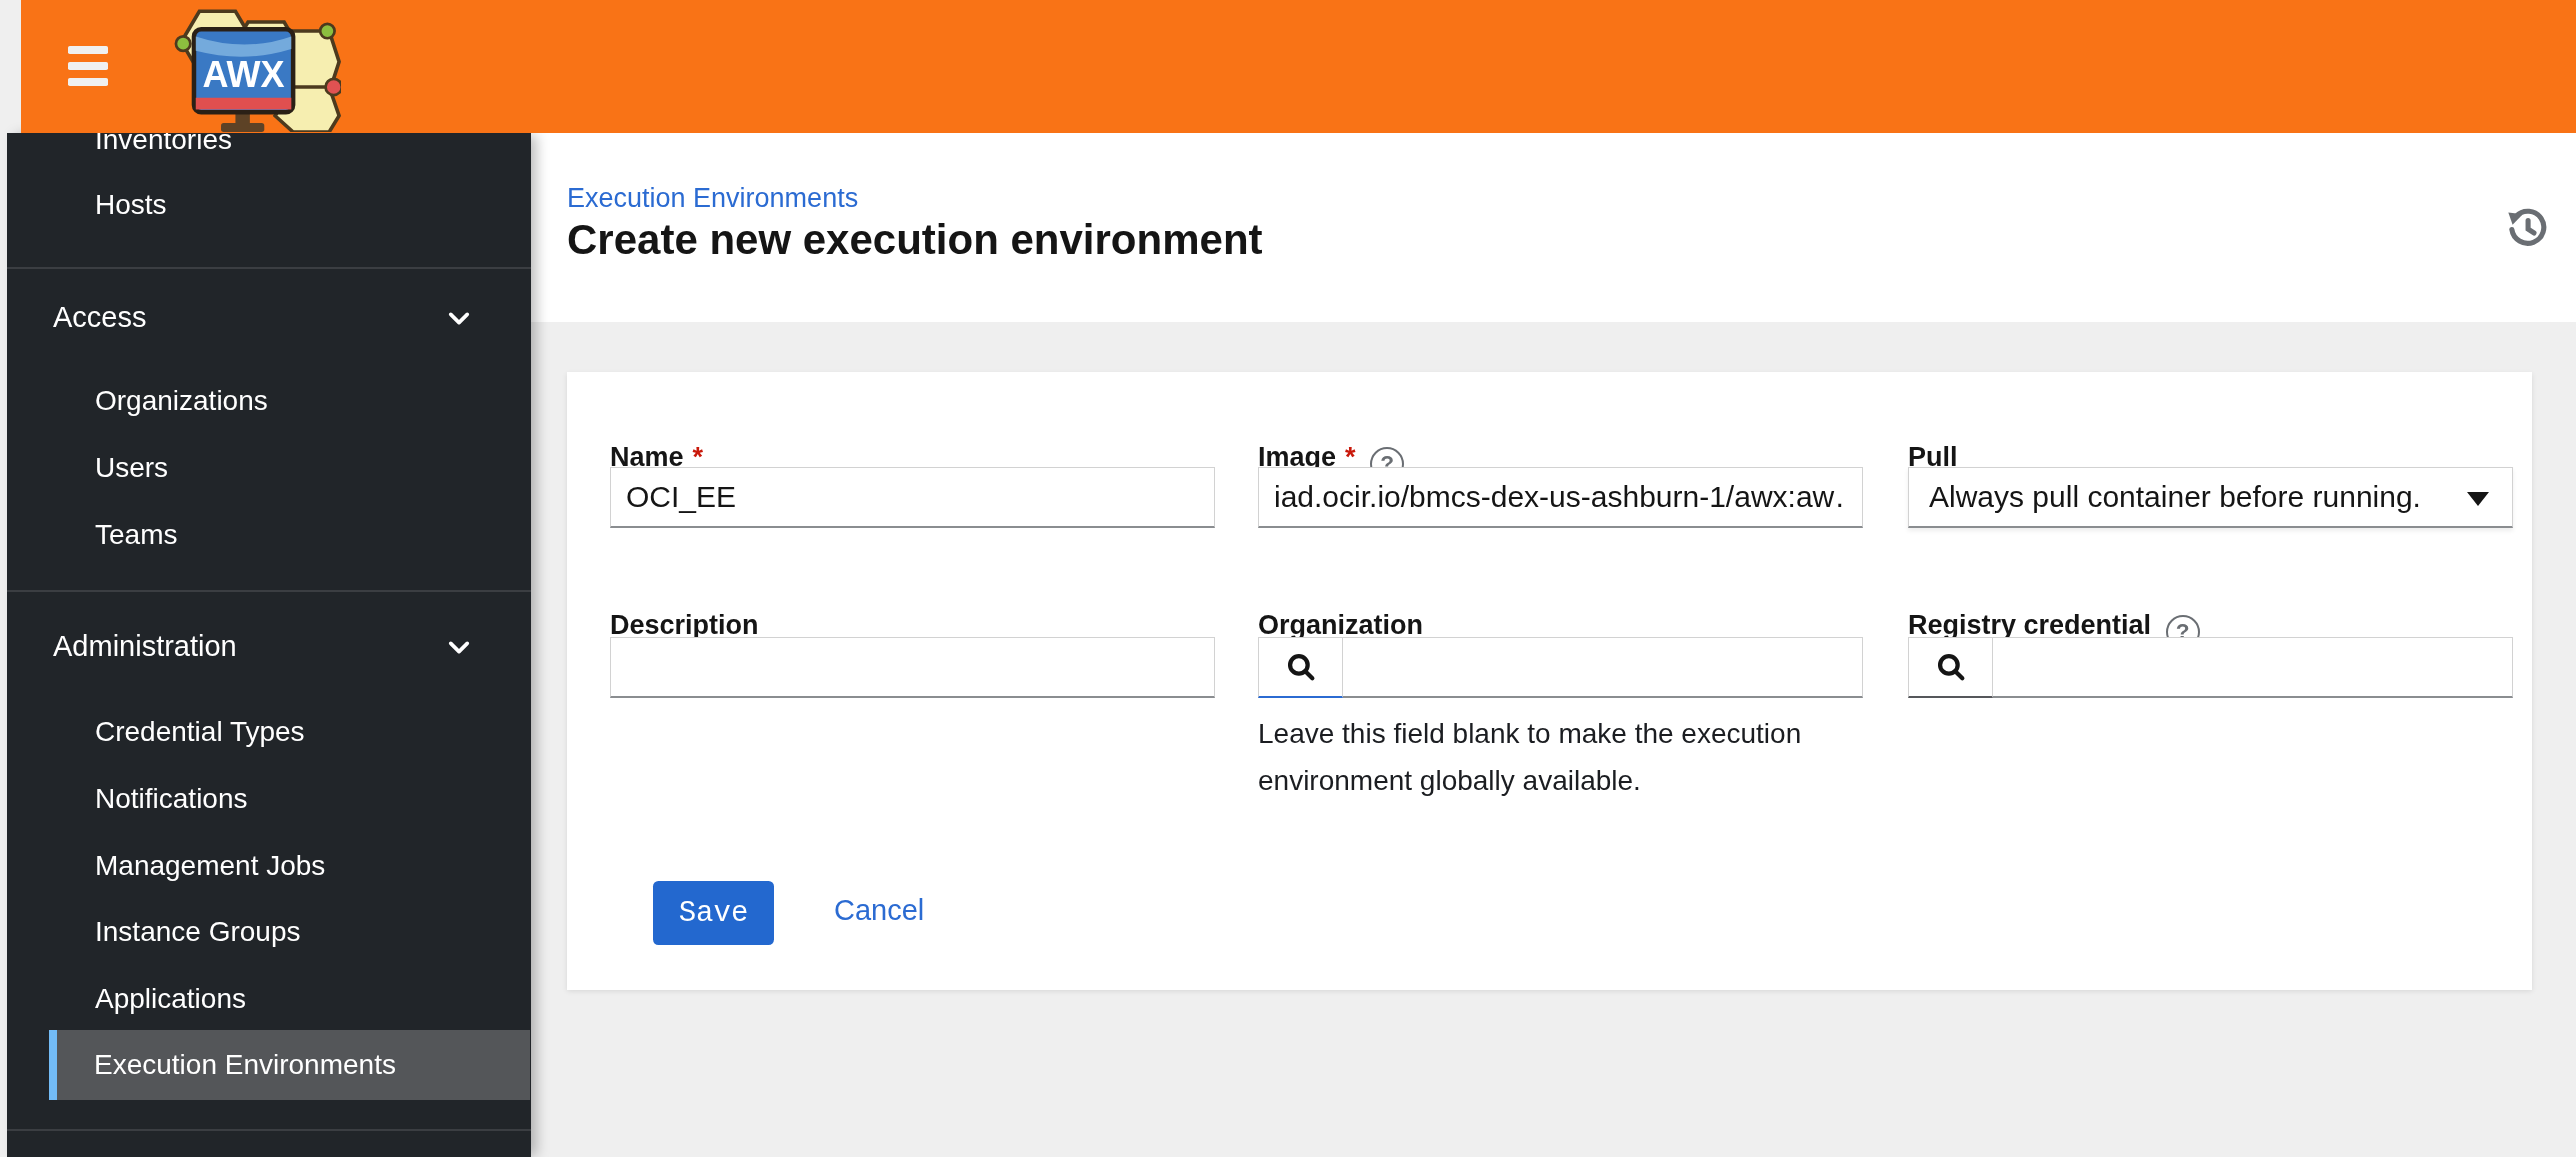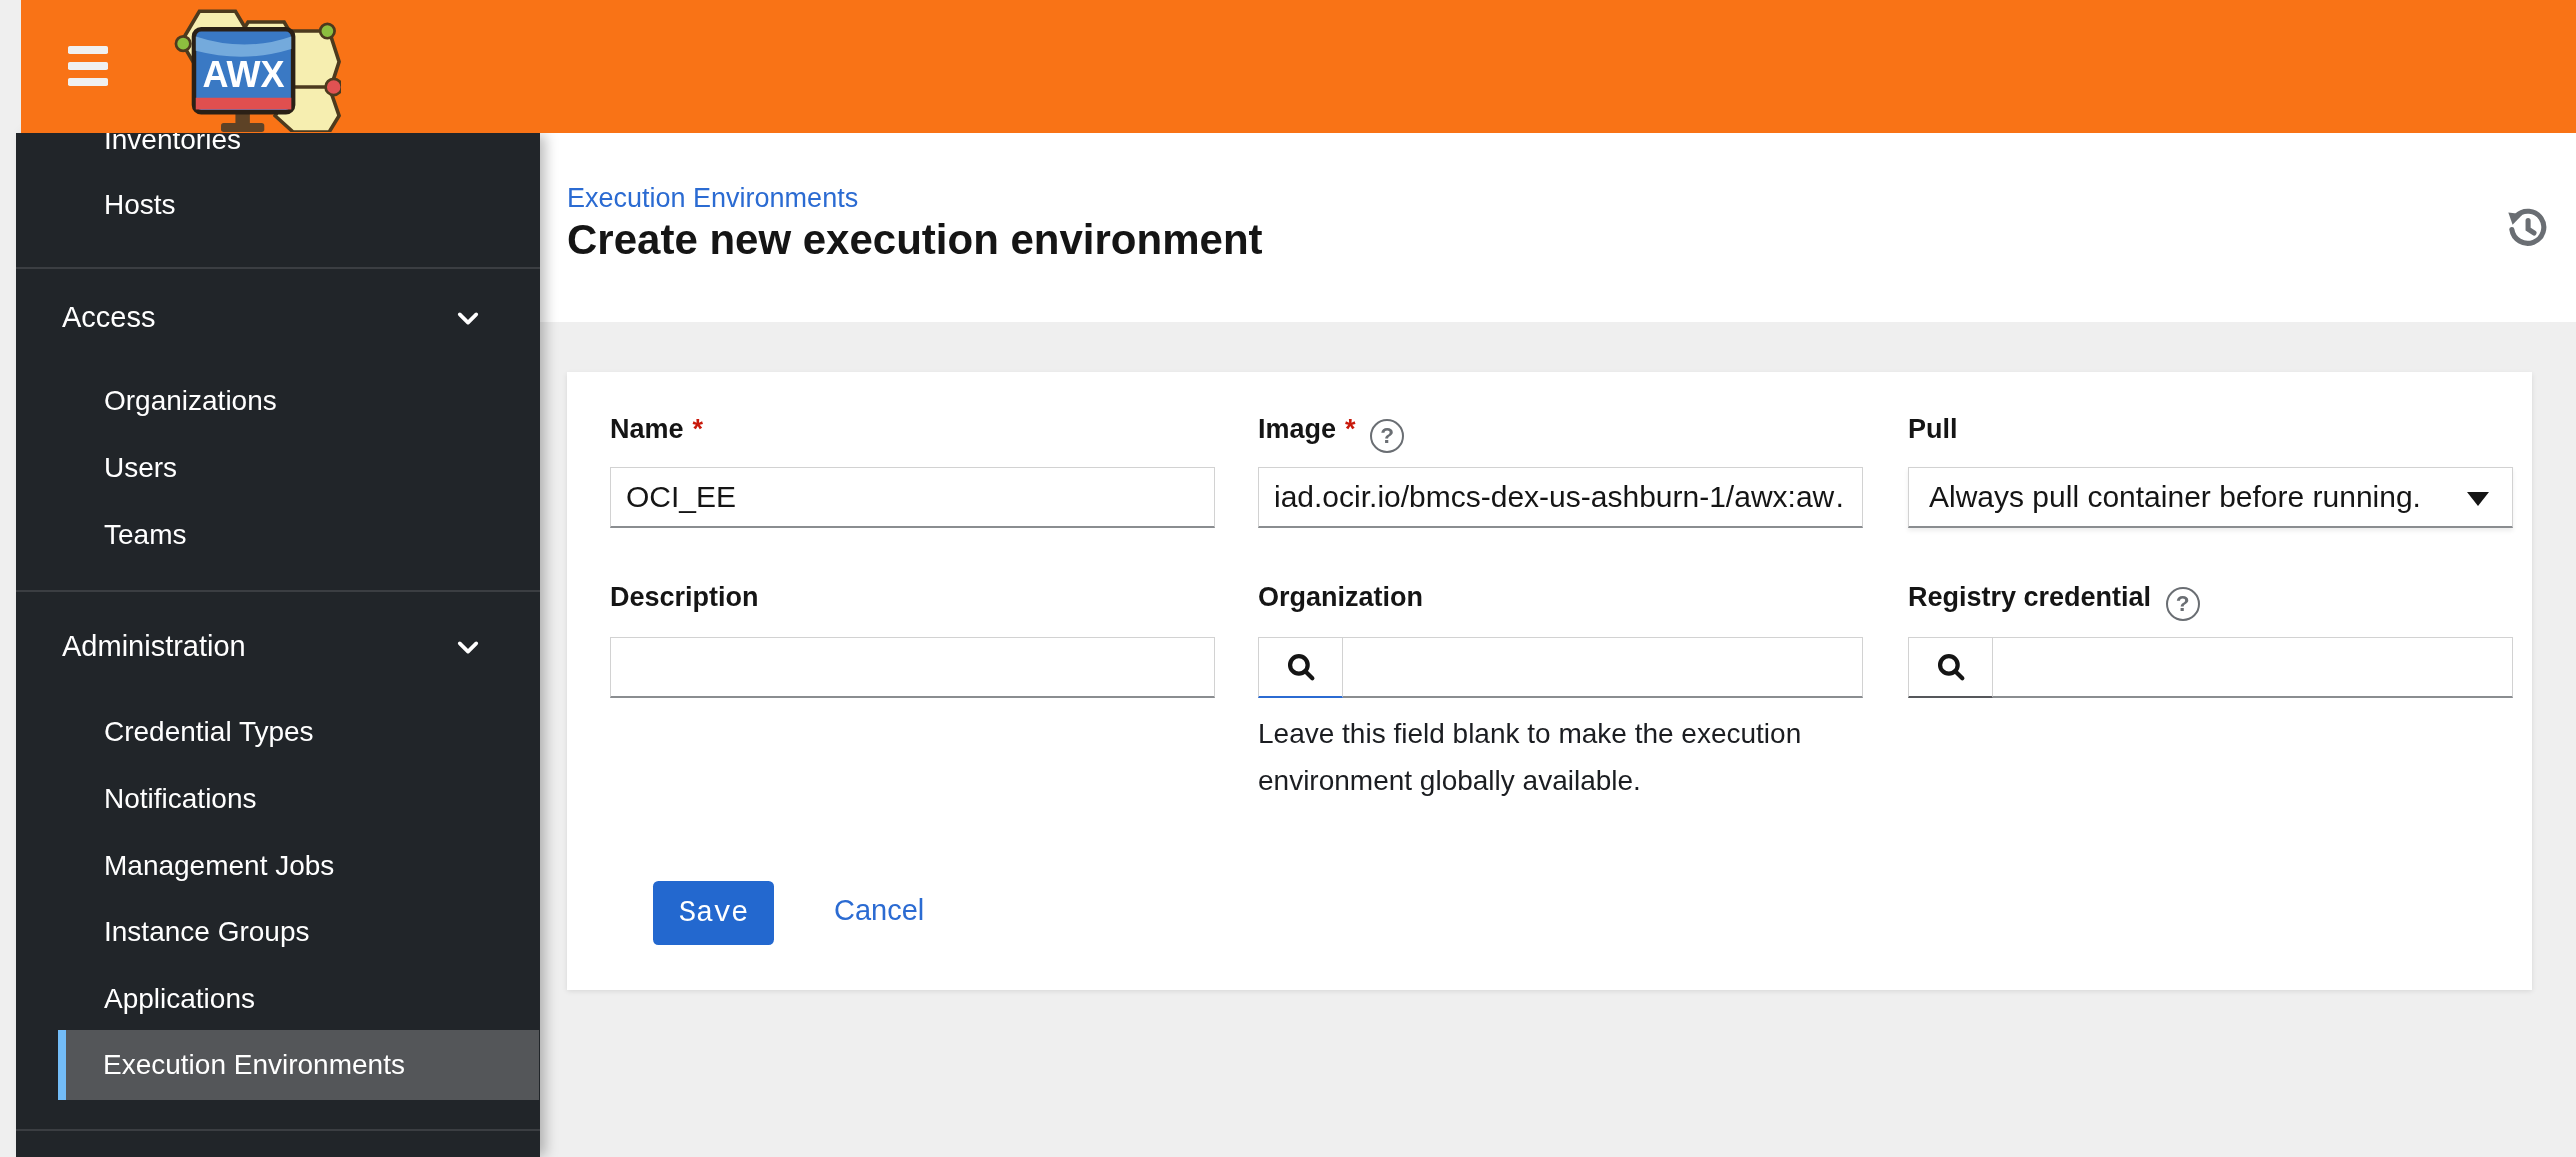--- a/index.html
+++ b/index.html
@@ -7,21 +7,21 @@
   *{box-sizing:border-box;}
 
   
   .navbar{position:absolute;left:0;top:0;width:2576px;height:133px;background:#f97316;z-index:30;margin-left:21px;}
   .hamburger{position:absolute;left:47px;top:45px;width:40px;height:42px;background:none;border:none;cursor:pointer;padding:0;}
   .hamburger span{display:block;width:40px;height:8.1px;background:#f0f0f0;border-radius:1.8px;margin:0 0 8.1px 0;}
   .logo{position:absolute;left:126px;top:3.6px;width:194px;height:128px;}
   .nav-right{position:absolute;right:0;top:0;height:133px;}
 
   
-  .sidebar{position:absolute;left:16px;top:133px;width:524px;height:1025px;background:#212529;z-index:20;
+  .sidebar{position:absolute;left:7px;top:133px;width:524px;height:1025px;background:#212529;z-index:20;
     overflow:hidden;box-shadow:7.2px 0 12.6px -1.8px rgba(0,0,0,0.28);}
   .side-item{position:absolute;left:0;width:524px;height:40px;color:#ffffff;font-size:28px;line-height:40px;cursor:pointer;}
   .side-item .txt{position:absolute;left:88px;}
   .side-title{position:absolute;left:0;width:524px;height:42px;color:#ffffff;font-size:29px;line-height:42px;cursor:pointer;}
   .side-title .txt{position:absolute;left:46px;}
   .side-chevron{position:absolute;left:441px;top:11px;width:22px;height:22px;}
   .divider{position:absolute;left:0;width:524px;height:1.8px;background:#3b3e42;}
   .active-row{position:absolute;left:42px;top:897px;width:481px;height:70px;background:#545659;cursor:pointer;}
   .active-bar{position:absolute;left:0;top:0;width:8.1px;height:70px;background:#73bcf7;}
   .active-row .txt{position:absolute;left:45px;top:0;height:70px;line-height:70px;color:#ffffff;font-size:28px;}
@@ -31,21 +31,21 @@
   .breadcrumb{position:absolute;left:43px;top:50px;font-size:27px;color:#2b6bd2;text-decoration:none;cursor:pointer;}
   .page-title{position:absolute;left:43px;top:83px;font-size:42px;font-weight:bold;color:#151515;}
   .history-btn{position:absolute;left:1978px;top:70px;width:51px;height:51px;background:none;border:none;cursor:pointer;padding:0;}
 
   
   .page-body{position:absolute;left:524px;top:322px;width:2052px;height:836px;background:#efefef;}
   .card{position:absolute;left:567px;top:372px;width:1965px;height:618px;background:#ffffff;
     box-shadow:0 1.8px 5.4px rgba(3,3,3,0.10);z-index:11;}
   .col1{left:43px;}  .col2{left:691px;}  .col3{left:1341px;}
   .fcol{position:absolute;width:605px;}
-  .flabel{position:absolute;font-size:27px;font-weight:bold;color:#151515;white-space:nowrap;}
+  .flabel{position:absolute;font-size:27px;font-weight:bold;color:#151515;white-space:nowrap;margin-top:28px;}
   .row1-label{top:42px;} .row2-label{top:210px;}
   .req{color:#c9190b;font-weight:bold;margin-left:9px;font-size:27px;}
   .help-badge{display:inline-block;vertical-align:-5.4px;margin-left:14.5px;width:34px;height:34px;border-radius:50%;
     border:2.7px solid #6a6e73;color:#6a6e73;font-size:22.6px;font-weight:bold;text-align:center;line-height:30px;cursor:pointer;}
   .tinput{position:absolute;width:605px;height:61px;border:1.8px solid #d2d2d2;border-bottom:2.7px solid #8a8d90;
     background:#fff;font-family:"Liberation Sans",sans-serif;font-size:30px;color:#151515;padding:0 15px;}
   .row1-input{top:95px;} .row2-input{top:265px;}
   .select{position:absolute;top:95px;width:605px;height:61px;border:1.8px solid #d2d2d2;border-bottom:2.7px solid #8a8d90;
     background:#fff;cursor:pointer;box-shadow:0 2.7px 4.5px rgba(0,0,0,0.07);}
   .select .sel-text{position:absolute;left:20px;top:0;line-height:58px;font-size:30px;color:#151515;white-space:nowrap;}

